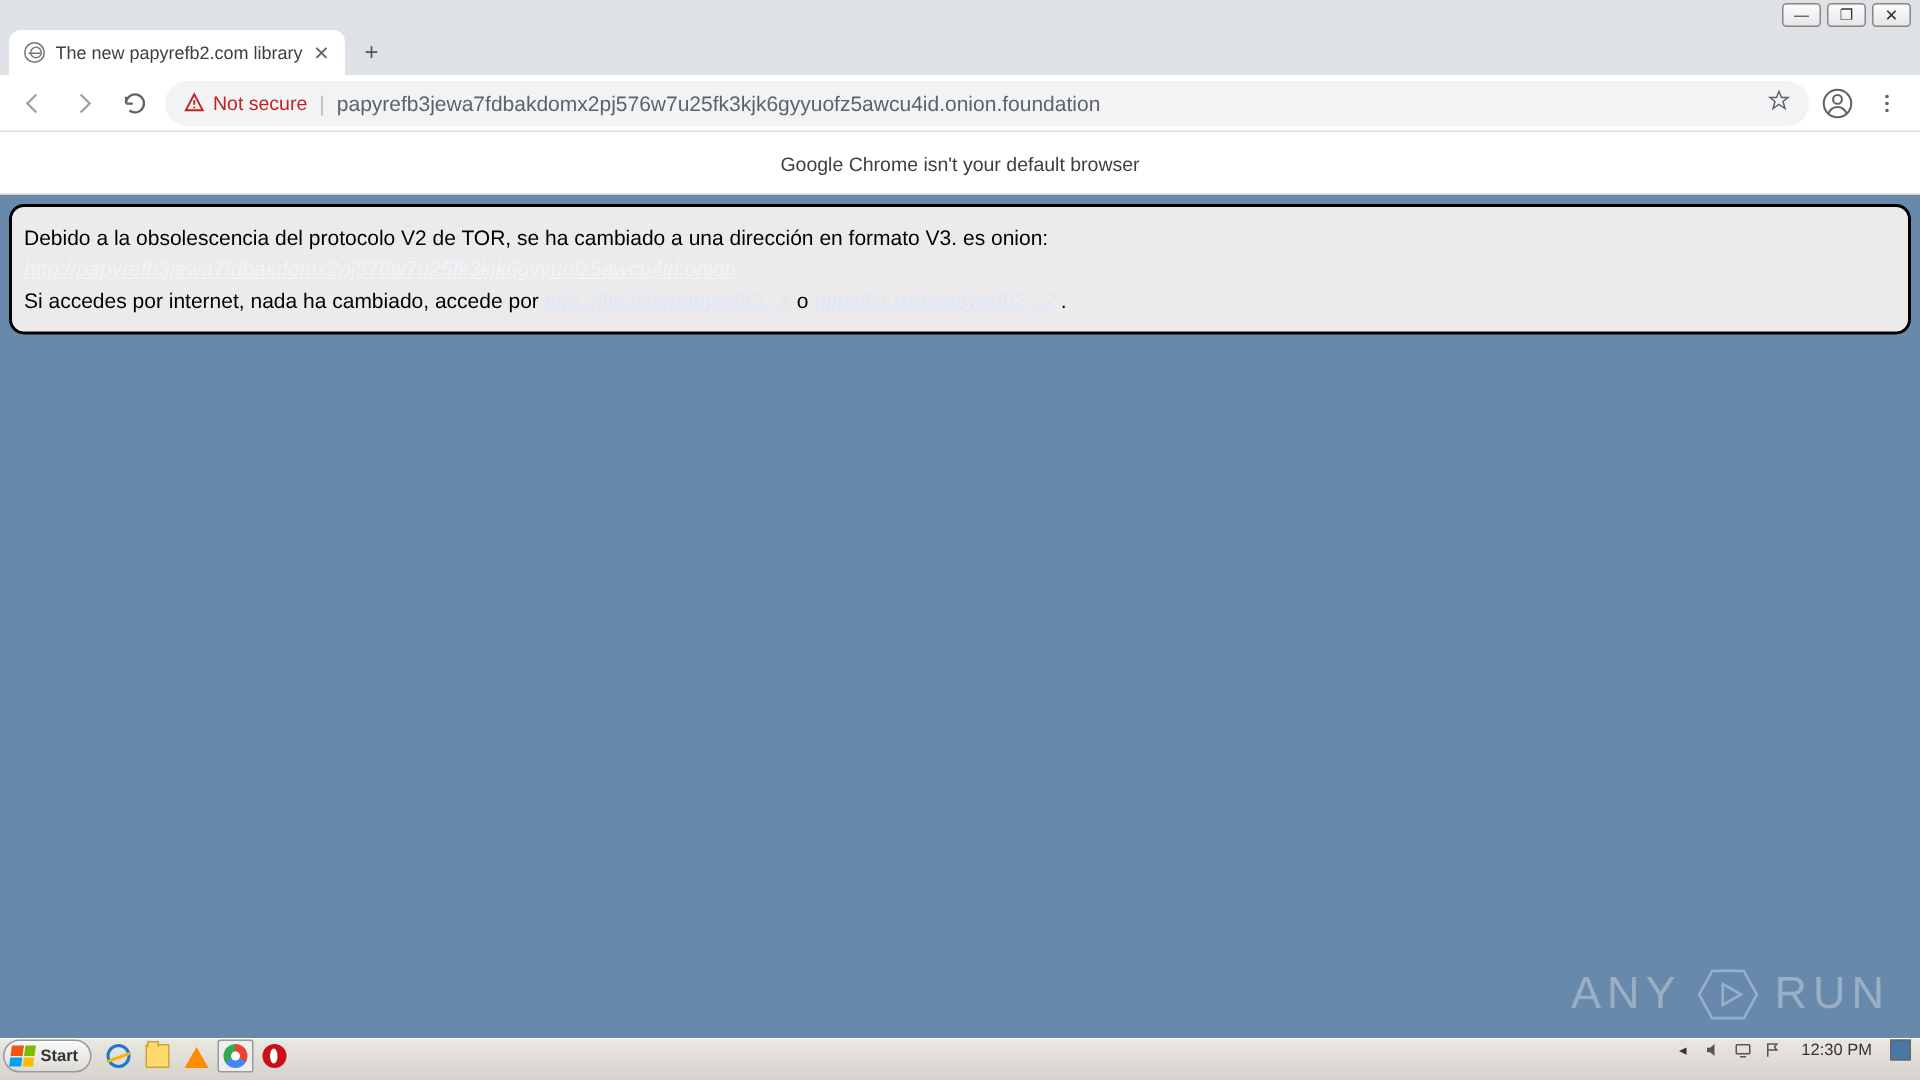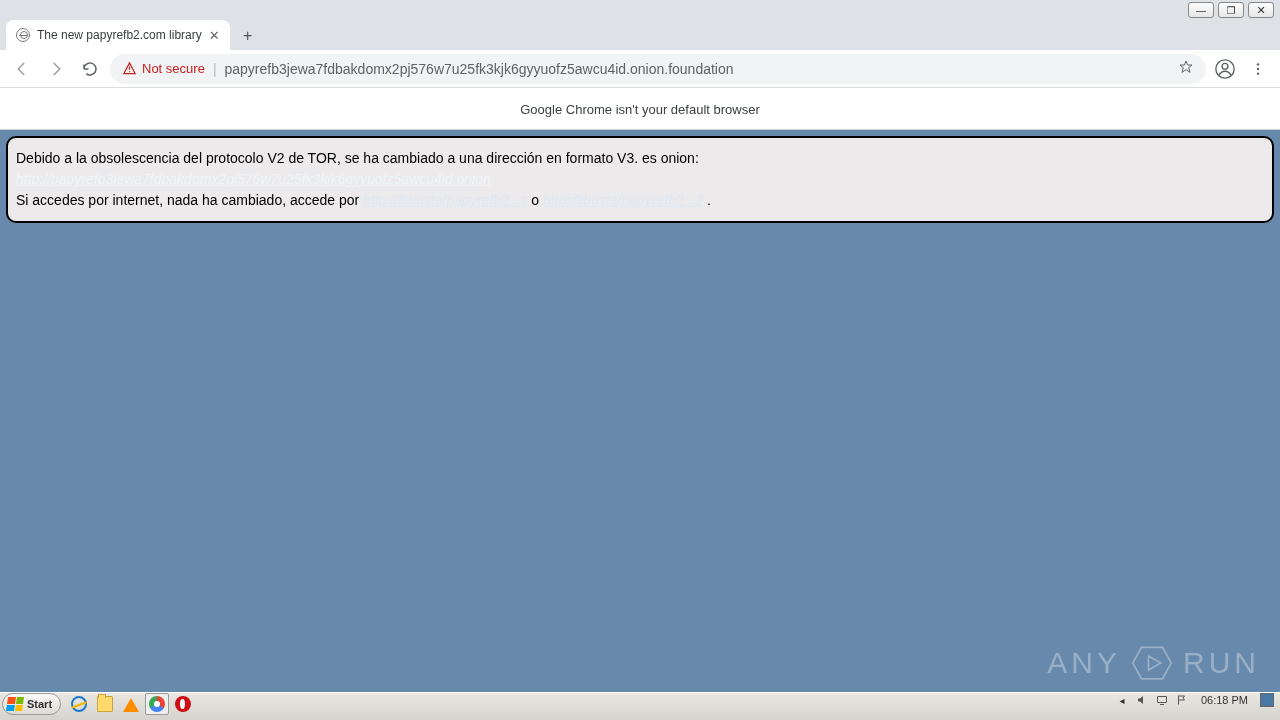--- a/index.html
+++ b/index.html
@@ -216,18 +216,18 @@
       <svg width="12" height="12" viewBox="0 0 24 24">
           <rect x="3" y="5" width="18" height="12" rx="1" fill="none" stroke="#555" stroke-width="2"></rect>
           <line x1="8" y1="21" x2="16" y2="21" stroke="#555" stroke-width="2"></line>
         </svg>
     </span>
     <span class="tic">
       <svg width="12" height="12" viewBox="0 0 24 24">
           <path d="M5 3v18M5 4h12l-3 4 3 4H5" fill="none" stroke="#555" stroke-width="2"></path>
         </svg>
     </span>
-    <span class="clock">06:18 PM</span>
+    <span class="clock">12:30 PM</span>
     <span class="tic">
         <span class="desk"></span>
       </span>
   </div>
 </div>
 
 </body></html>

